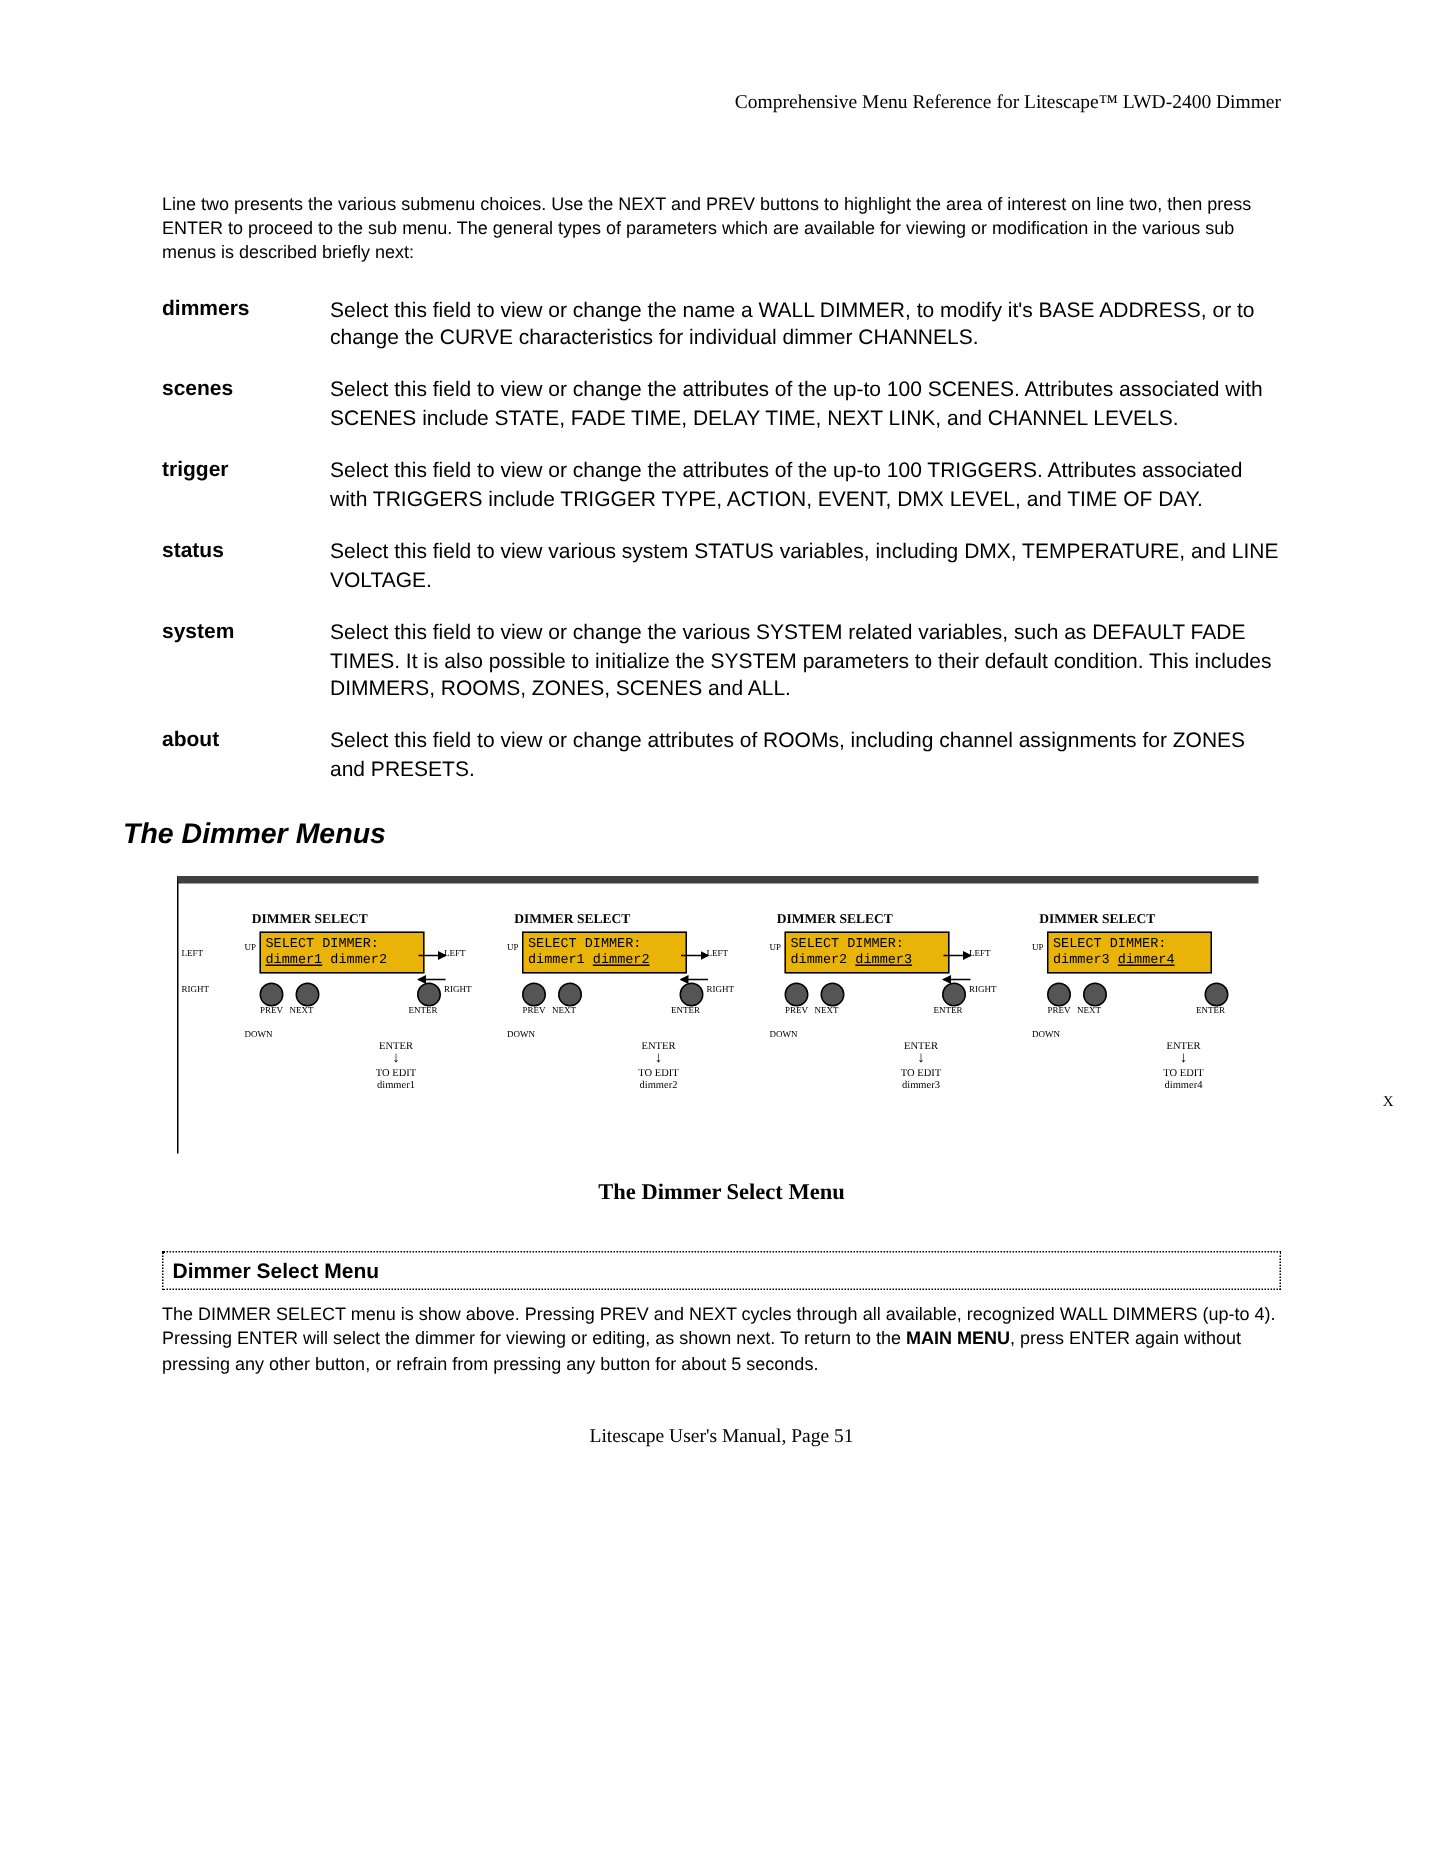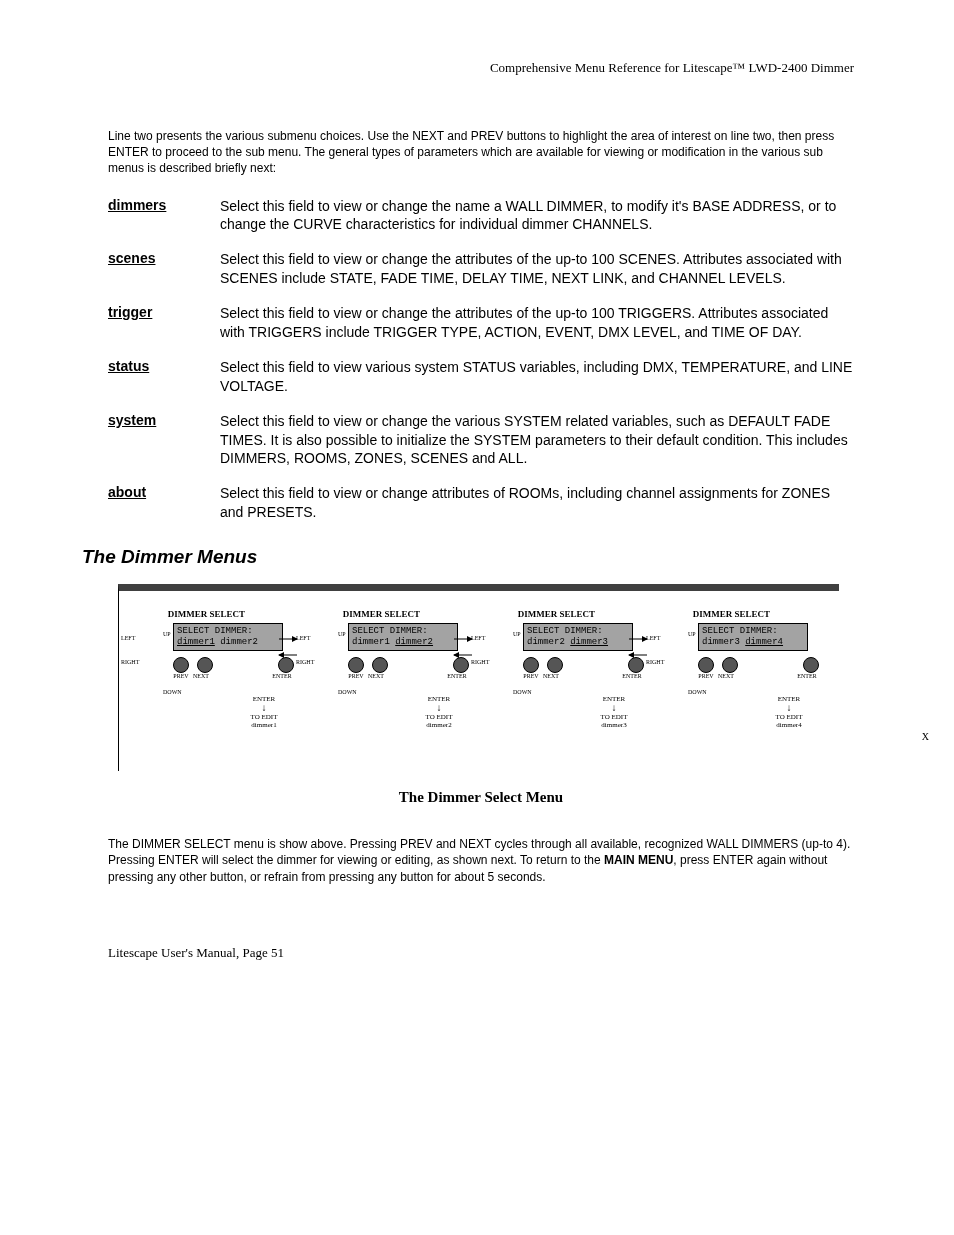--- a/index.html
+++ b/index.html
@@ -36,21 +36,20 @@
     font-size: 14px;
     border-collapse: collapse;
   }
   .def-table td {
     vertical-align: top;
     padding: 6px 0 10px 0;
   }
   .def-term {
     font-weight: bold;
     width: 112px;
-    text-decoration: underline;
   }
   .def-desc {
     line-height: 1.35;
   }
   .heading-italic {
     font-style: italic;
     font-weight: bold;
     font-size: 19px;
     margin: 14px 0 16px -26px;
   }
@@ -58,33 +57,33 @@
     margin: 6px 0 10px 0;
   }
   .diagram-caption {
     text-align: center;
     font-family: "Times New Roman", Times, serif;
     font-weight: bold;
     font-size: 15px;
     margin: 18px 0 30px 0;
   }
   .footer-right {
-    text-align: left;
+    text-align: center;
     font-family: "Times New Roman", Times, serif;
     font-size: 13px;
-    margin-top: 60px;
+    margin-top: 32px;
   }
   
   .diagram {
     position: relative;
     width: 720px;
     height: 180px;
     margin-left: 10px;
     border-left: 1px solid #000;
-    border-top: 7px solid #404040;
+    border-top: 5px solid #404040;
   }
   .panel-row {
     display: flex;
     gap: 0;
     position: absolute;
     top: 18px;
     left: 0;
   }
   .panel-col {
     width: 175px;
@@ -111,21 +110,21 @@
     left: 44px;
     font-size: 6px;
     font-family: "Times New Roman", Times, serif;
   }
   .up-lbl { top: 22px; }
   .down-lbl { top: 80px; }
   .lcd {
     border: 1px solid #000;
     font-family: "Courier New", monospace;
     font-size: 9px;
-    background: #a3a3a3;
+    background: #eab308;
     padding: 2px 3px;
     line-height: 1.2;
     width: 102px;
     margin-left: 54px;
     white-space: pre;
   }
   .lcd .l2 u { text-decoration: underline; }
   .knobs {
     margin-left: 54px;
     margin-top: 6px;
@@ -354,20 +353,21 @@
         <line x1="178" y1="64" x2="160" y2="64" stroke="#000" stroke-width="1" marker-end="url(#ah)"></line>
         <line x1="335" y1="48" x2="353" y2="48" stroke="#000" stroke-width="1" marker-end="url(#ah)"></line>
         <line x1="353" y1="64" x2="335" y2="64" stroke="#000" stroke-width="1" marker-end="url(#ah)"></line>
         <line x1="510" y1="48" x2="528" y2="48" stroke="#000" stroke-width="1" marker-end="url(#ah)"></line>
         <line x1="528" y1="64" x2="510" y2="64" stroke="#000" stroke-width="1" marker-end="url(#ah)"></line>
       </svg>
     </div>
     <div class="diagram-caption">The Dimmer Select Menu</div>
   </div>
 
+  <div class="section-header">Dimmer Select Menu</div>
 
   <p class="intro">
     <span>The DIMMER SELECT menu is show above. Pressing PREV and NEXT cycles through all available, recognized WALL DIMMERS (up-to 4). Pressing ENTER will select the dimmer for viewing or editing, as shown next. To return to the </span><b>MAIN MENU</b><span>, press ENTER again without pressing any other button, or refrain from pressing any button for about 5 seconds.</span>
   </p>
 
   <div class="footer-right">Litescape User's Manual, Page 51</div>
 
 </div>
 
 </body></html>

